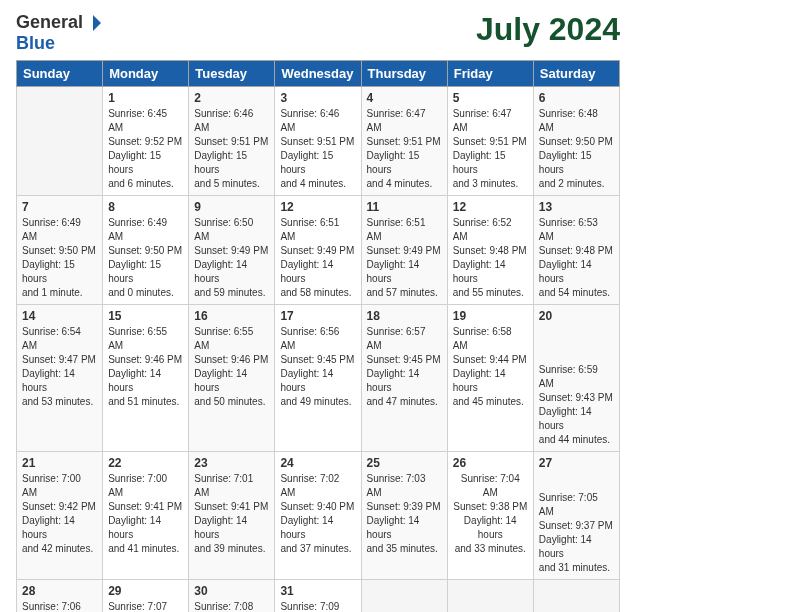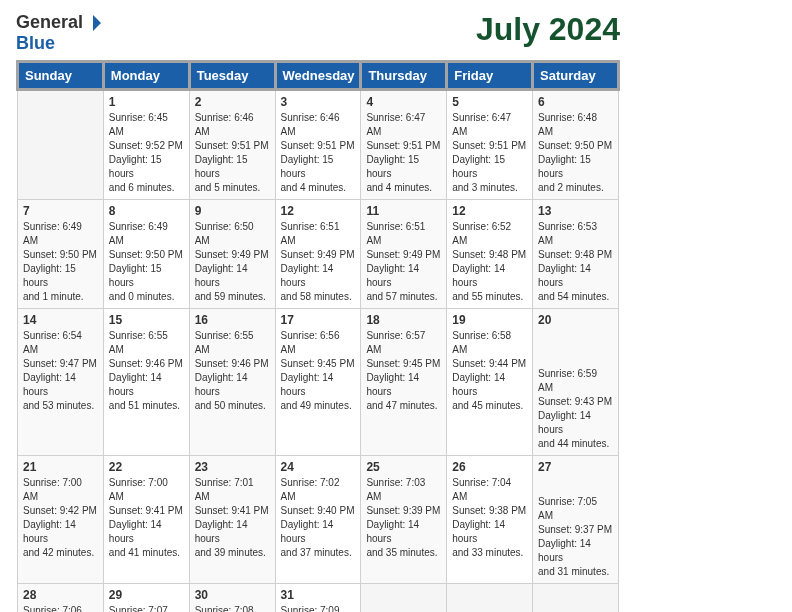--- a/index.html
+++ b/index.html
@@ -67,21 +67,21 @@
       width: 100%;
       table-layout: fixed;
     }
     .calendar th {
       background-color: #1a5fa8;
       color: #fff;
       text-align: left;
       padding: 5px 6px;
       font-size: 13px;
       font-weight: bold;
-      border: 3px solid #a3a3a3;
+      border: 1px solid #a3a3a3;
     }
     .calendar td {
       border: 1px solid #d0d0d0;
       vertical-align: top;
       padding: 4px 5px;
       font-size: 10px;
       color: #333;
       background: #fff;
       height: 88px;
     }
@@ -328,21 +328,21 @@
           </td>
           <td>
             <span class="day-number">25</span>
             <div class="day-info" style="white-space: pre-line;">Sunrise: 7:03 AM
 Sunset: 9:39 PM
 Daylight: 14 hours
 and 35 minutes.</div>
           </td>
           <td>
             <span class="day-number">26</span>
-            <div class="day-info" style="white-space: pre-line;">Sunrise: 7:04 AM
+            <div class="day-info" style="white-space: pre-line; text-align: center;">Sunrise: 7:04 AM
 Sunset: 9:38 PM
 Daylight: 14 hours
 and 33 minutes.</div>
           </td>
           <td>
             <span class="day-number">27</span>
             <div class="day-info" style="white-space: pre-line; margin-top: 21px;">Sunrise: 7:05 AM
 Sunset: 9:37 PM
 Daylight: 14 hours
 and 31 minutes.</div>

